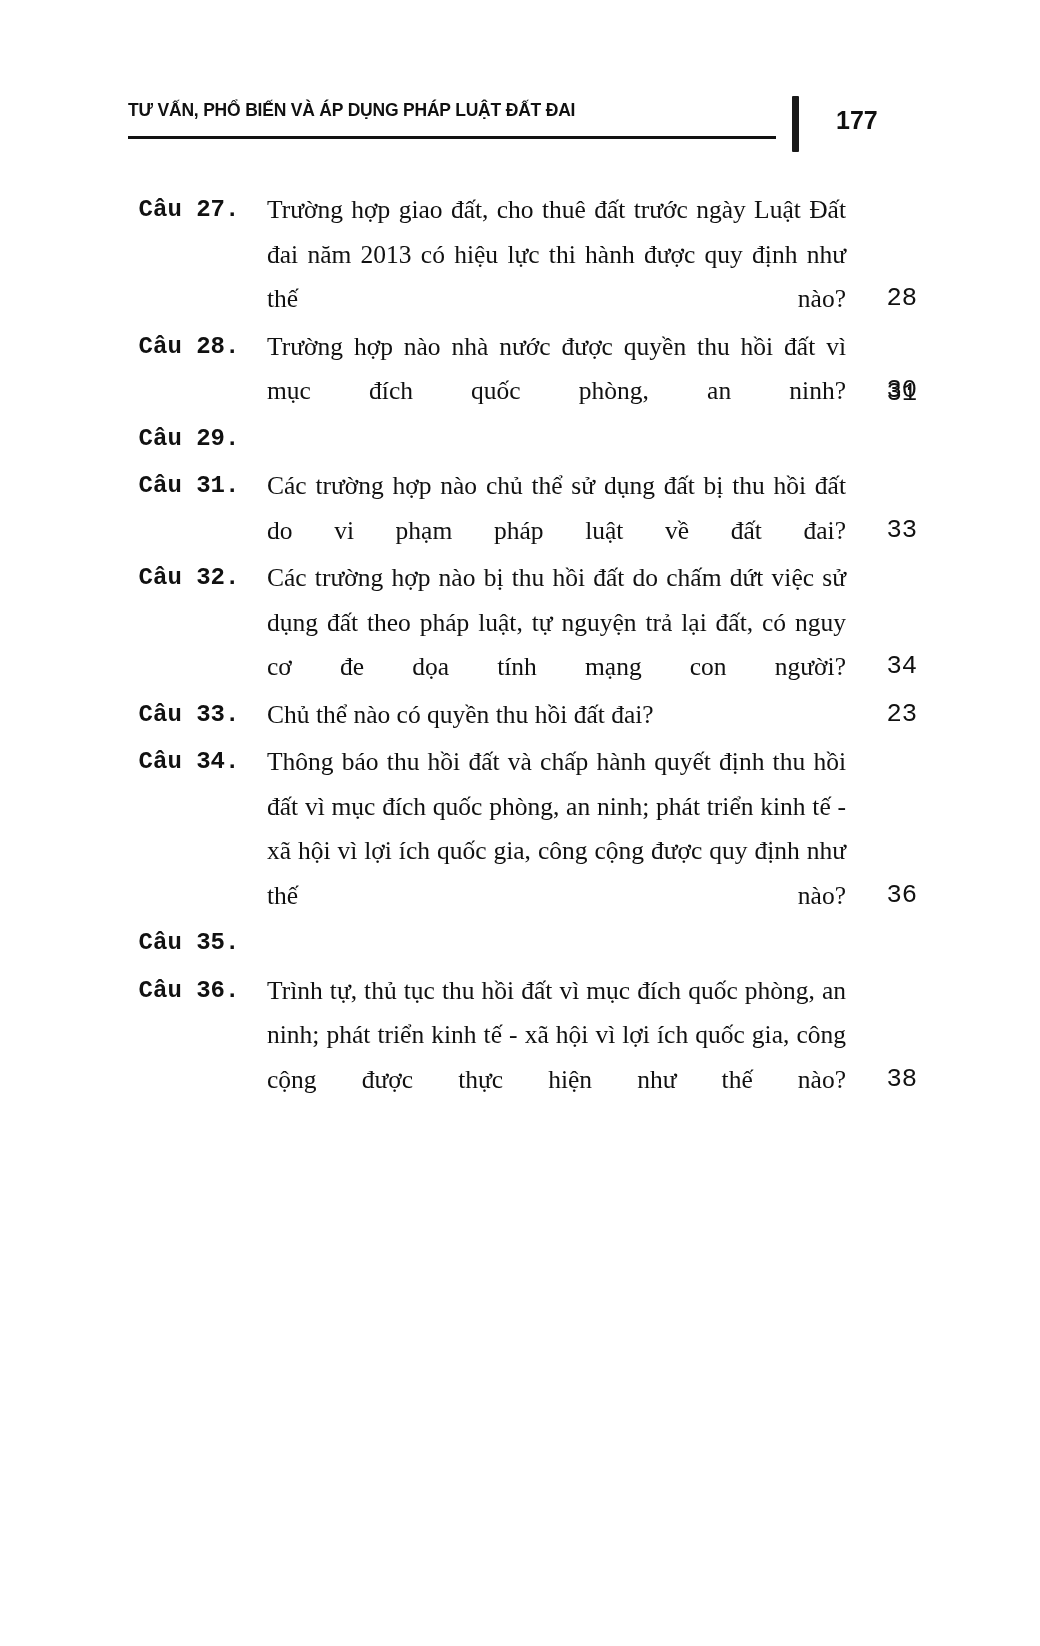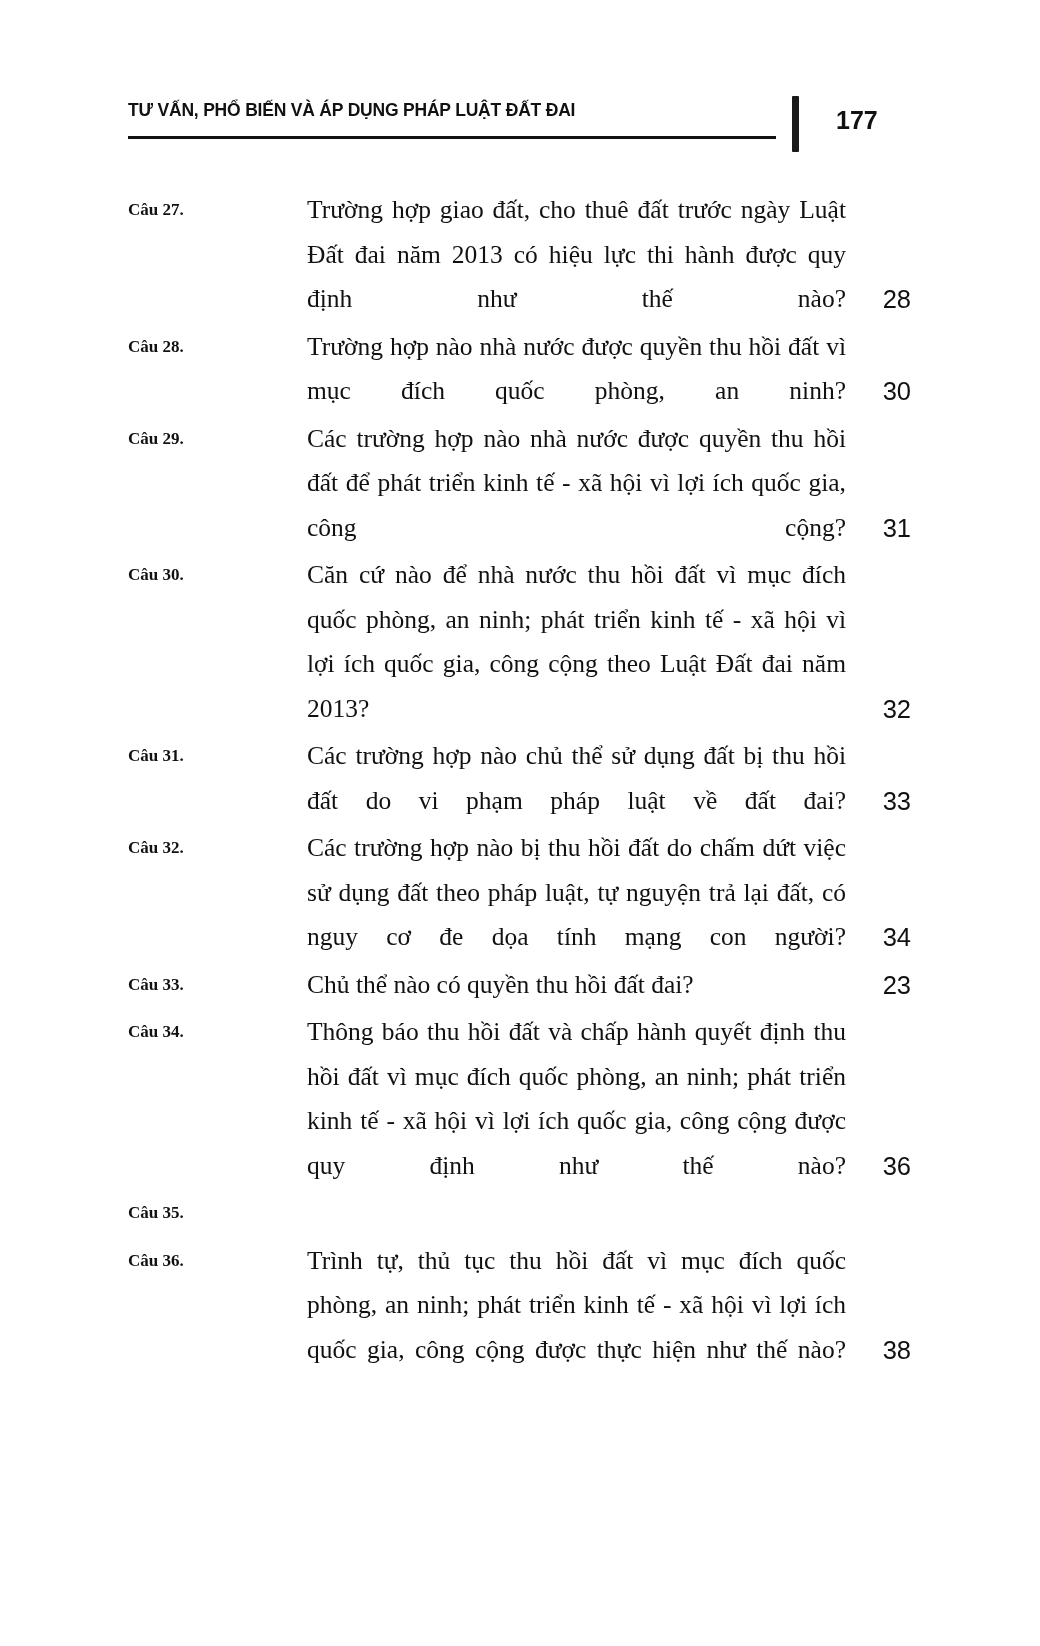--- a/index.html
+++ b/index.html
@@ -79,53 +79,52 @@
     top: 188px;
     width: 790px;
   }
   .toc-entry {
     display: flex;
     align-items: flex-start;
     margin-bottom: 3px;
   }
   .entry-label {
     flex: 0 0 122px;
-    text-align: left;
+    text-align: center;
     padding-right: 17px;
-    font-family: Liberation Serif, serif;
+    font-family: Liberation Mono, monospace;
     font-weight: bold;
-    font-size: 17px;
+    font-size: 24px;
     line-height: 44.5px;
     white-space: nowrap;
   }
   .entry-body {
     flex: 1 1 auto;
     position: relative;
     padding-right: 72px;
   }
   .entry-text {
     font-family: "Liberation Serif", serif;
     font-size: 25.5px;
     line-height: 44.5px;
     text-align: justify;
     text-align-last: left;
     color: #111111;
     hyphens: none;
-    margin-left: 40px;
   }
   .entry-text.stretch {
     text-align-last: justify;
   }
   .entry-page {
     position: absolute;
-    right: 7px;
+    right: 1px;
     bottom: 0;
     width: 60px;
     text-align: right;
-    font-family: Liberation Sans, sans-serif;
+    font-family: Liberation Mono, monospace;
     font-size: 25.5px;
     line-height: 44.5px;
     color: #111111;
   }
 </style>
 </head>
 <body>
 
 <div class="page">
 
@@ -150,32 +149,24 @@
       <div class="entry-label">Câu 28.</div>
       <div class="entry-body">
         <div class="entry-text stretch">Trường hợp nào nhà nước được quyền thu hồi đất vì mục đích quốc phòng, an ninh?</div>
         <div class="entry-page">30</div>
       </div>
     </div>
 
     <div class="toc-entry">
       <div class="entry-label">Câu 29.</div>
       <div class="entry-body">
-        <div class="entry-text stretch">Các trường hợp nào nhà nước được quyền thu hồi đất để phát triển kinh tế - xã hội vì lợi ích quốc gia, công cộng?</div>
         <div class="entry-page">31</div>
       </div>
     </div>
 
-    <div class="toc-entry">
-      <div class="entry-label">Câu 30.</div>
-      <div class="entry-body">
-        <div class="entry-text stretch">Căn cứ nào để nhà nước thu hồi đất vì mục đích quốc phòng, an ninh; phát triển kinh tế - xã hội vì lợi ích quốc gia, công cộng theo Luật Đất đai năm 2013?</div>
-        <div class="entry-page">32</div>
-      </div>
-    </div>
 
     <div class="toc-entry">
       <div class="entry-label">Câu 31.</div>
       <div class="entry-body">
         <div class="entry-text stretch">Các trường hợp nào chủ thể sử dụng đất bị thu hồi đất do vi phạm pháp luật về đất đai?</div>
         <div class="entry-page">33</div>
       </div>
     </div>
 
     <div class="toc-entry">

